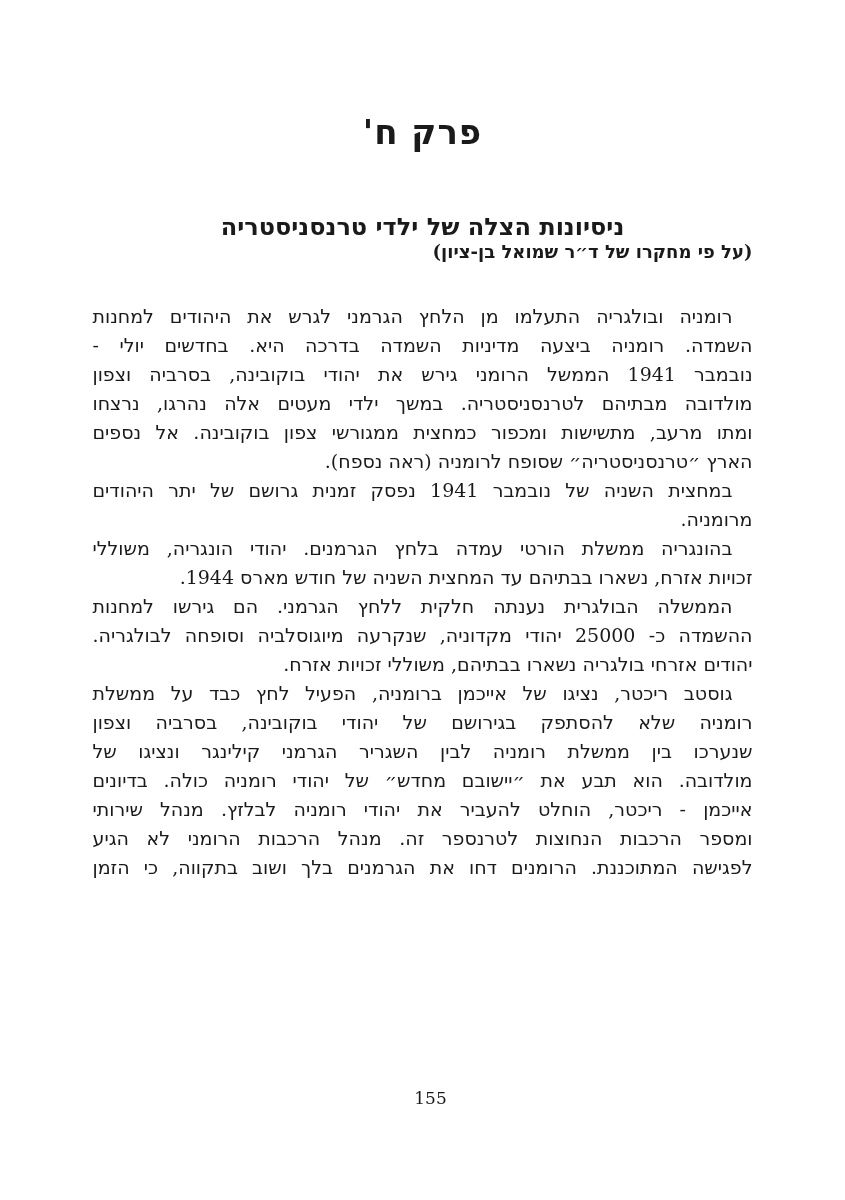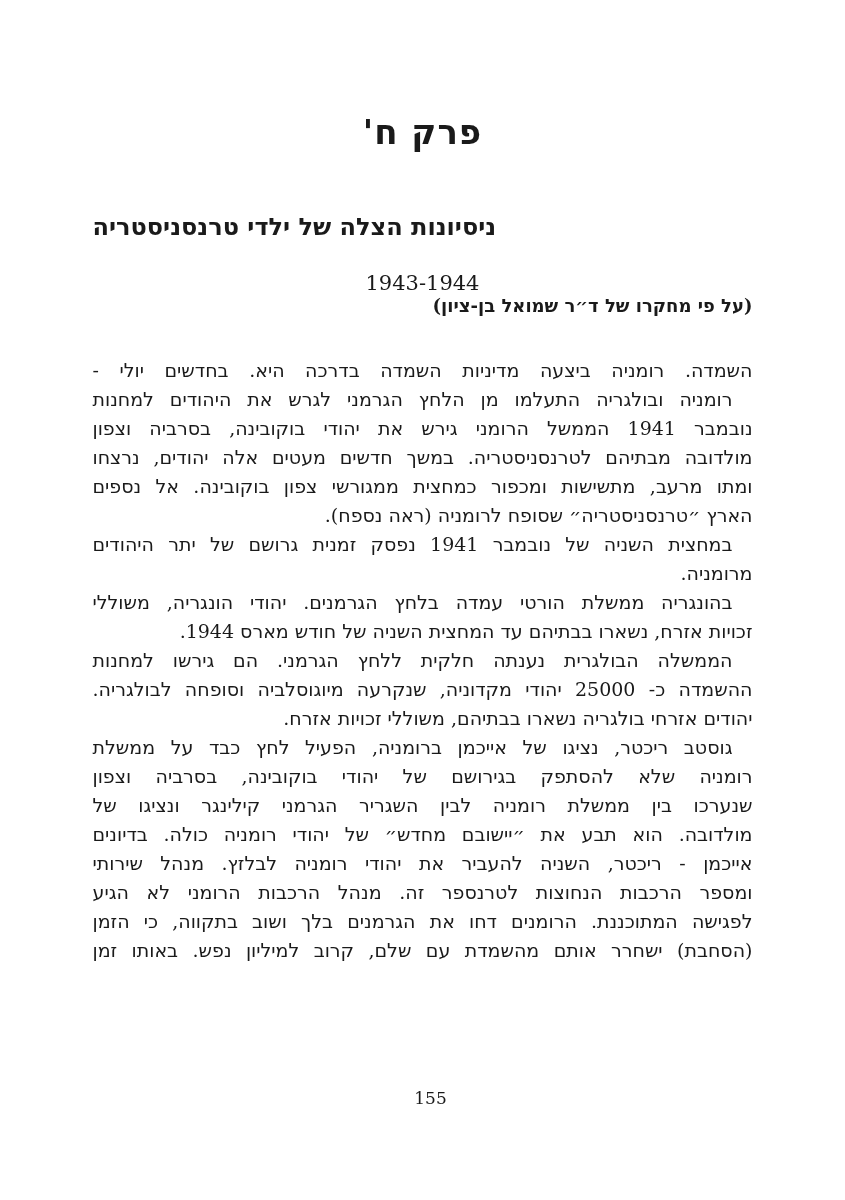--- a/index.html
+++ b/index.html
@@ -24,21 +24,21 @@
   .chapter-heading {
     margin-top: 112px;
     text-align: center;
     direction: rtl;
     font-size: 34px;
     font-weight: bold;
     letter-spacing: 1px;
   }
   .doc-title {
     margin-top: 60px;
-    text-align: left;
+    text-align: center;
     direction: rtl;
     font-size: 24px;
     font-weight: bold;
   }
   .date-range {
     margin-top: 30px;
     text-align: center;
     direction: ltr;
     font-size: 21px;
     font-weight: normal;
@@ -80,44 +80,42 @@
 </head>
 <body>
 
 <div class="page">
   <div class="content">
 
     <div class="chapter-heading">פרק ח'</div>
 
     <div class="doc-title">ניסיונות הצלה של ילדי טרנסניסטריה</div>
 
-    <div class="date-range">1943-1944</div>
 
     <div class="subtitle">(על פי מחקרו של ד״ר שמואל בן-ציון)</div>
 
     <div class="body-text">
+        <div class="line indent">רומניה ובולגריה התעלמו מן הלחץ הגרמני לגרש את היהודים למחנות</div>
         <div class="line">השמדה. רומניה ביצעה מדיניות השמדה בדרכה היא. בחדשים יולי -</div>
-        <div class="line indent">רומניה ובולגריה התעלמו מן הלחץ הגרמני לגרש את היהודים למחנות</div>
         <div class="line">נובמבר 1941 הממשל הרומני גירש את יהודי בוקובינה, בסרביה וצפון</div>
-        <div class="line">מולדובה מבתיהם לטרנסניסטריה. במשך חדשים מעטים אלה יהודים, נרצחו</div>
+        <div class="line">מולדובה מבתיהם לטרנסניסטריה. במשך ילדי מעטים אלה נהרגו, נרצחו</div>
         <div class="line">ומתו מרעב, מתשישות ומכפור כמחצית ממגורשי צפון בוקובינה. אל נספים</div>
         <div class="line end">הארץ ״טרנסניסטריה״ שסופח לרומניה (ראה נספח).</div>
         <div class="line indent">במחצית השניה של נובמבר 1941 נפסק זמנית גרושם של יתר היהודים</div>
         <div class="line end">מרומניה.</div>
         <div class="line indent">בהונגריה ממשלת הורטי עמדה בלחץ הגרמנים. יהודי הונגריה, משוללי</div>
         <div class="line end">זכויות אזרח, נשארו בבתיהם עד המחצית השניה של חודש מארס 1944.</div>
         <div class="line indent">הממשלה הבולגרית נענתה חלקית ללחץ הגרמני. הם גירשו למחנות</div>
         <div class="line">ההשמדה כ- 25000 יהודי מקדוניה, שנקרעה מיוגוסלביה וסופחה לבולגריה.</div>
         <div class="line end">יהודים אזרחי בולגריה נשארו בבתיהם, משוללי זכויות אזרח.</div>
         <div class="line indent">גוסטב ריכטר, נציגו של אייכמן ברומניה, הפעיל לחץ כבד על ממשלת</div>
         <div class="line">רומניה שלא להסתפק בגירושם של יהודי בוקובינה, בסרביה וצפון</div>
         <div class="line">שנערכו בין ממשלת רומניה לבין השגריר הגרמני קילינגר ונציגו של</div>
         <div class="line">מולדובה. הוא תבע את ״יישובם מחדש״ של יהודי רומניה כולה. בדיונים</div>
-        <div class="line">אייכמן - ריכטר, השניה להעביר את יהודי רומניה לבלזץ. מנהל שירותי</div>
+        <div class="line">אייכמן - ריכטר, הוחלט להעביר את יהודי רומניה לבלזץ. מנהל שירותי</div>
         <div class="line">ומספר הרכבות הנחוצות לטרנספר זה. מנהל הרכבות הרומני לא הגיע</div>
         <div class="line">לפגישה המתוכננת. הרומנים דחו את הגרמנים בלך ושוב בתקווה, כי הזמן</div>
-        <div class="line">(הסחבת) ישחרר אותם מהשמדת עם שלם, קרוב למיליון נפש. באותו זמן</div>
       </div>
 
   </div>
 
   <div class="page-number">155</div>
 </div>
 
 </body></html>

